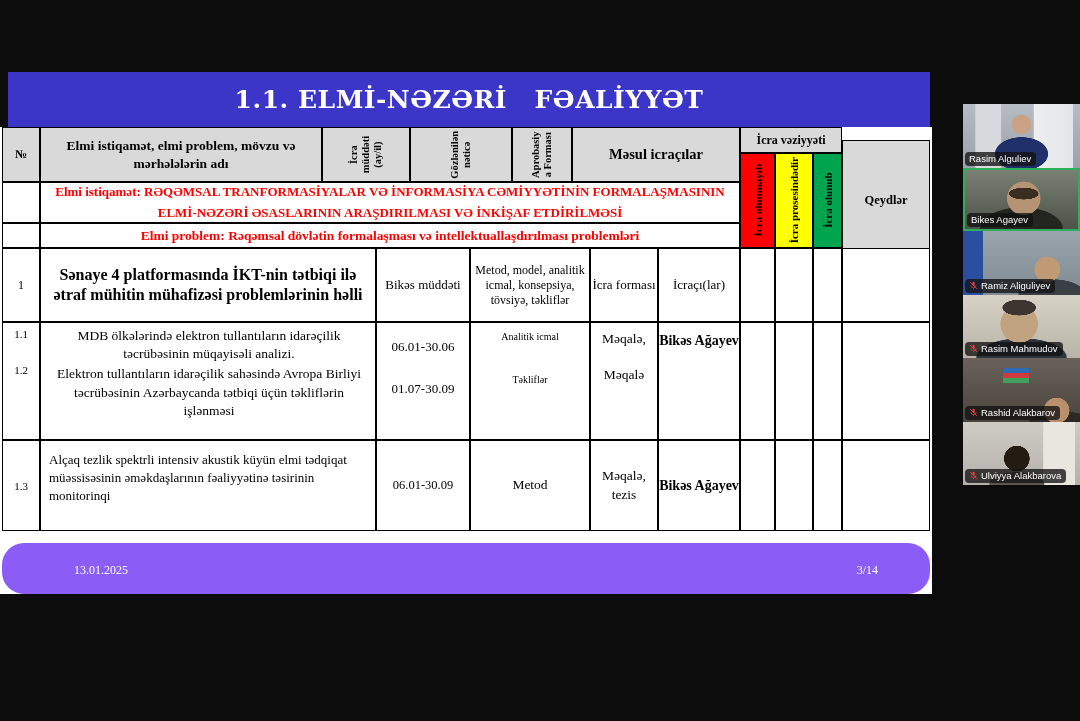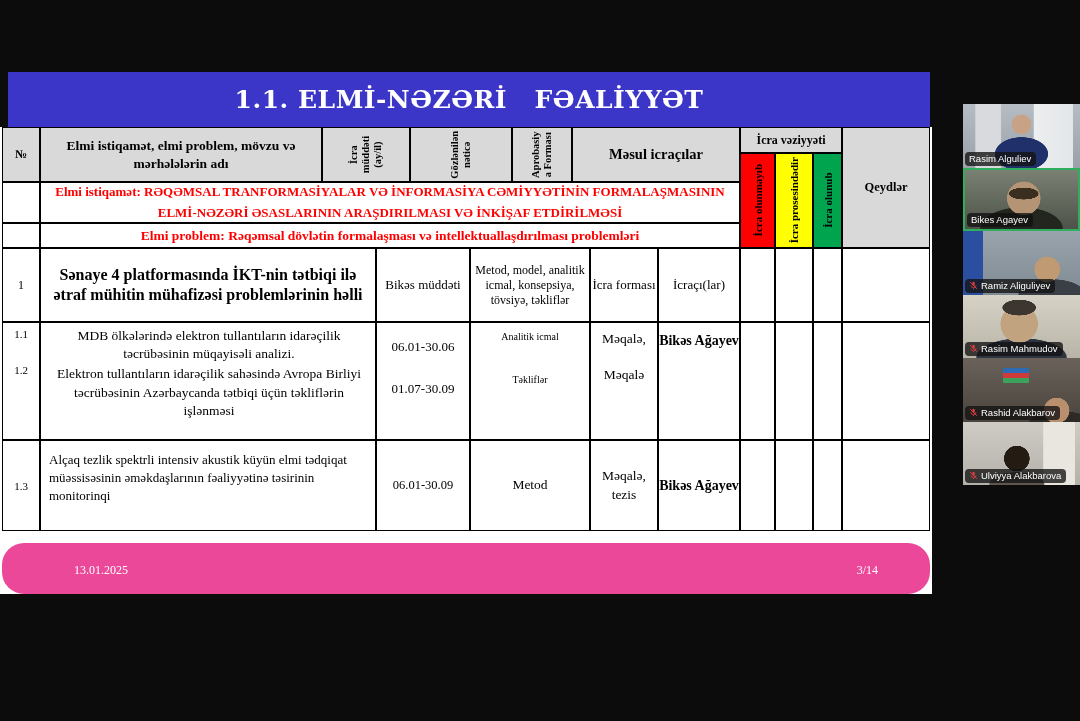--- a/index.html
+++ b/index.html
@@ -38,21 +38,21 @@
   .h-exp  { left:410px; top:127px; width:102px; height:55px; }
   .h-exp .vtext { width:50px; font-size:10.5px; }
   .h-apr  { left:512px; top:127px; width:60px;  height:55px; }
   .h-apr .vtext { width:48px; font-size:10.5px; }
   .h-exec { left:572px; top:127px; width:168px; height:55px; font-size:14.5px; font-weight:bold; }
   .h-stat { left:740px; top:127px; width:102px; height:26px; font-size:12px; font-weight:bold; }
   .h-red    { left:740px; top:153px; width:35px; height:95px; background:#ff0000; }
   .h-yellow { left:775px; top:153px; width:38px; height:95px; background:#ffff00; }
   .h-green  { left:813px; top:153px; width:29px; height:95px; background:#00a44f; }
   .h-red .vtext, .h-yellow .vtext, .h-green .vtext { width:90px; font-size:11px; }
-  .h-notes { left:842px; top:127px; width:88px; height:121px; font-size:12.5px; font-weight:bold; }
+  .h-notes { left:842px; top:140px; width:88px; height:121px; font-size:12.5px; font-weight:bold; }
   
   .rA-no { left:2px;  top:182px; width:38px;  height:41px; }
   .rA-tx { left:40px; top:182px; width:700px; height:41px; font-size:13px; line-height:1.55; padding:0 6px; }
   .rB-no { left:2px;  top:223px; width:38px;  height:25px; }
   .rB-tx { left:40px; top:223px; width:700px; height:25px; font-size:13.5px; }
   
   .c-no   { left:2px;   width:38px; }
   .c-name { left:40px;  width:336px; }
   .c-dur  { left:376px; width:94px; }
   .c-exp  { left:470px; width:120px; }
@@ -217,21 +217,21 @@
     <div class="cell r3 c-name">Alçaq tezlik spektrli intensiv akustik küyün elmi tədqiqat müəssisəsinin əməkdaşlarının fəaliyyətinə təsirinin monitorinqi</div>
     <div class="cell r3 c-dur">06.01-30.09</div>
     <div class="cell r3 c-exp">Metod</div>
     <div class="cell r3 c-form">Məqalə, tezis</div>
     <div class="cell r3 c-exec">Bikəs Ağayev</div>
     <div class="cell r3 c-s1"></div>
     <div class="cell r3 c-s2"></div>
     <div class="cell r3 c-s3"></div>
     <div class="cell r3 c-q"></div>
 
-    <div class="footer-bar" id="footer-bar" style="background: #ec4899; border-radius: 22px;">
+    <div class="footer-bar" id="footer-bar" style="background: #8b5cf6; border-radius: 22px;">
       <span class="f-date">13.01.2025</span>
       <span class="f-page">3/14</span>
     </div>
   </div>
 
   <div class="sidebar" id="sidebar">
       <div class="tile v1">
       <div class="tag">
 
         <span class="tag-name">Rasim Alguliev</span>

